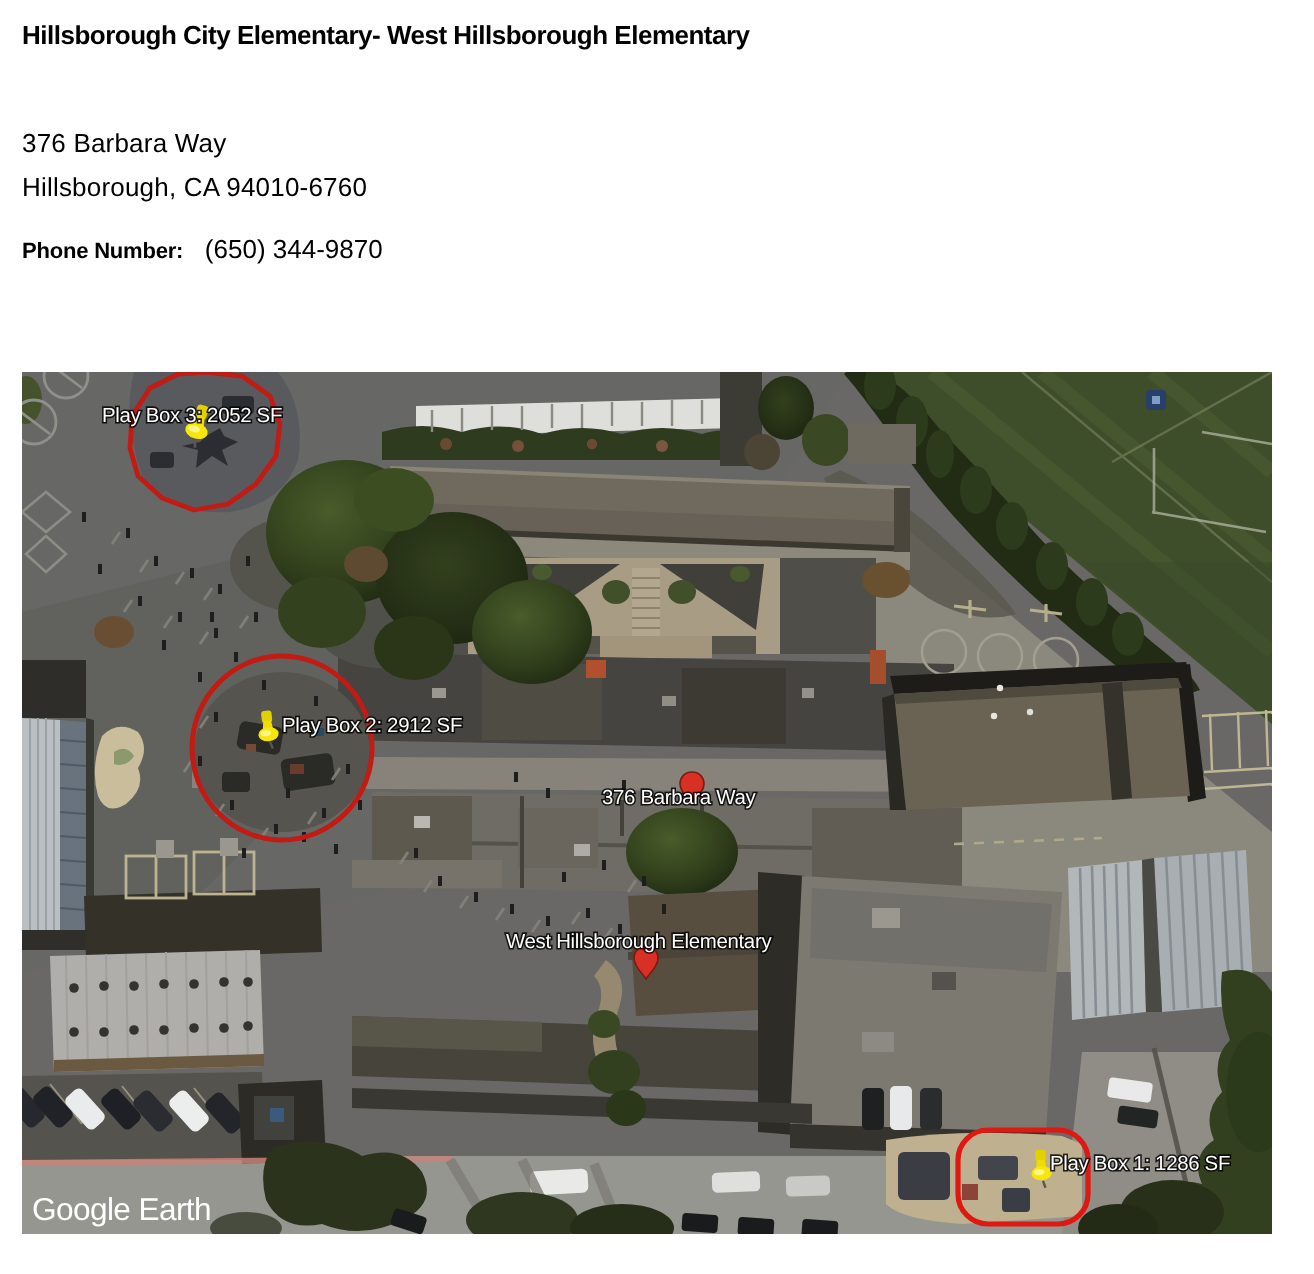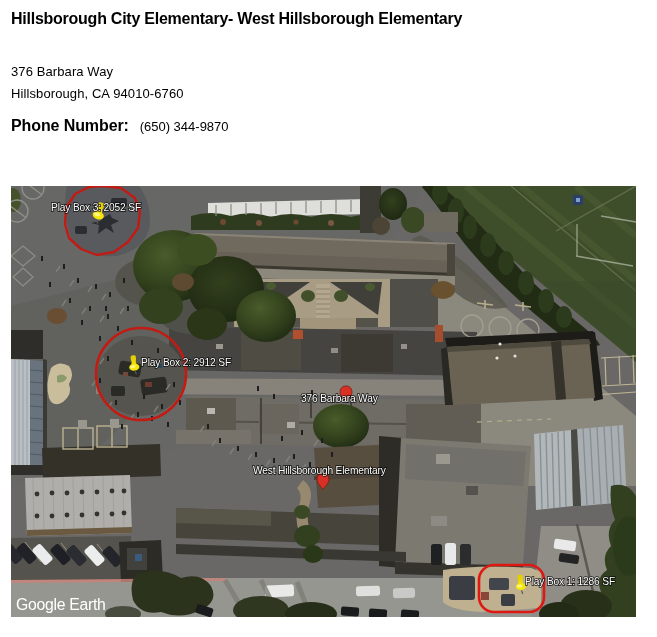--- a/index.html
+++ b/index.html
@@ -1,20 +1,20 @@
 <!DOCTYPE html>
 <html><head>
 <meta charset="utf-8">
 <style>
   html,body{margin:0;padding:0;background:#ffffff;width:657px;height:637px;overflow:hidden;}
   body{font-family:"Liberation Sans", sans-serif;color:#000;}
-  .title{position:absolute;left:11px;top:10px;font-size:16px;font-weight:bold;letter-spacing:-0.25px;}
+  .title{position:absolute;left:11px;top:10px;font-size:13px;font-weight:bold;letter-spacing:-0.25px;}
   .addr{position:absolute;left:11px;top:61px;font-size:13px;line-height:22px;letter-spacing:0.1px;}
   .phone{position:absolute;left:11px;top:117px;font-size:13px;}
-  .phone b{font-size:16px;letter-spacing:-0.1px;}
+  .phone b{font-size:11px;letter-spacing:-0.1px;}
   #map{position:absolute;left:11px;top:186px;width:625px;height:431px;}
   .lbl{font-family:"Liberation Sans",sans-serif;font-size:10.2px;fill:#ffffff;stroke:rgba(0,0,0,0.82);stroke-width:1.6px;paint-order:stroke;letter-spacing:-0.15px;}
   .ge{font-family:"Liberation Sans",sans-serif;font-size:15.8px;fill:#fff;letter-spacing:-0.3px;}
 </style>
 </head>
 <body>
 
 <div class="title">Hillsborough City Elementary- West Hillsborough Elementary</div>
 
 <div class="addr">376 Barbara Way<br>Hillsborough, CA 94010-6760</div>

